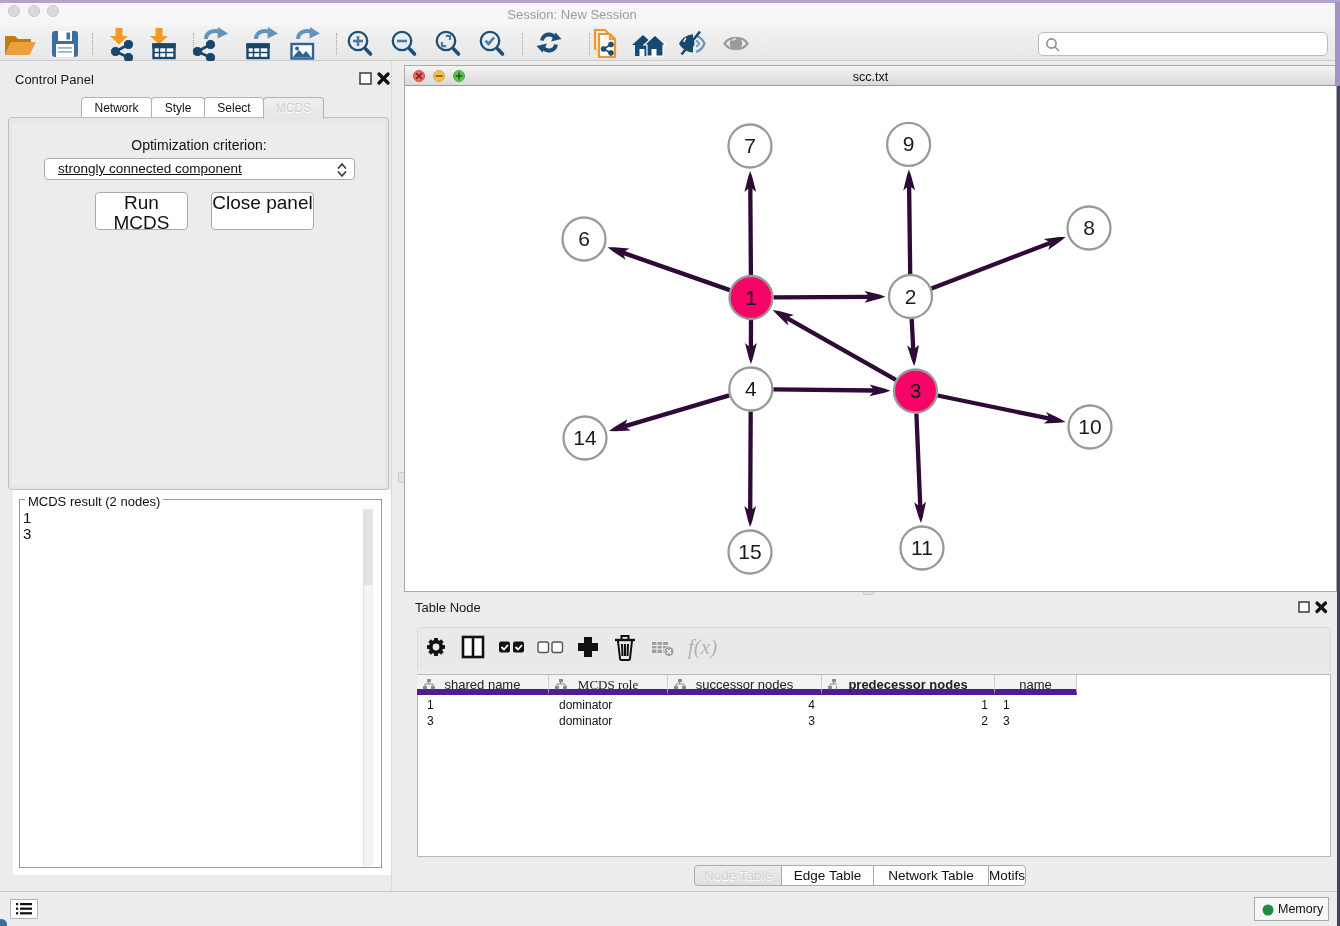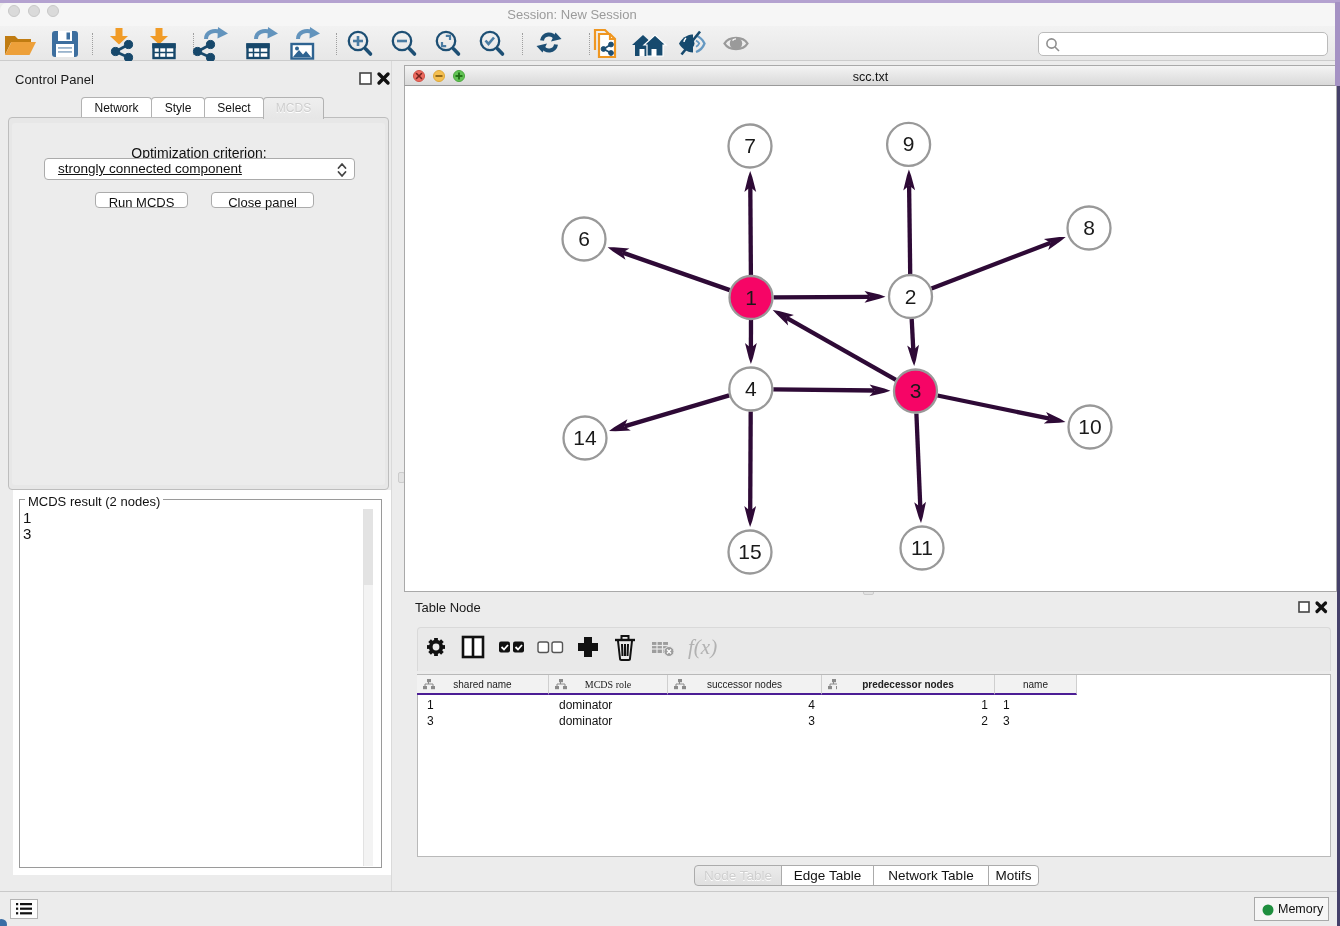--- a/index.html
+++ b/index.html
@@ -20,23 +20,23 @@
   
   #toolbar { left:0; top:26px; width:1337px; height:35px; background:linear-gradient(#f2f2f2,#e7e7e7); border-bottom:1px solid #cccccc; }
   .sep { position:absolute; top:33px; height:22px; width:0; border-left:1px dotted #9f9f9f; }
   #searchbox { left:1038px; top:32px; width:290px; height:24px; background:#ffffff; border:1px solid #bbbbbb; border-radius:5px; }
 
   
   #cp-title { left:15px; top:72px; font-size:13px; color:#1a1a1a; }
   .tab { position:absolute; top:97px; height:21px; background:#ffffff; border:1px solid #b2b2b2; border-bottom:none; border-radius:4px 4px 0 0; font-size:12px; color:#111; text-align:center; line-height:20px; }
   #tabpane { left:8px; top:117px; width:381px; height:373px; background:#e7e7e7; border:1px solid #bdbdbd; border-radius:4px; }
   #tabpane-inner { left:12px; top:123px; width:373px; height:362px; background:#ececec; border-radius:3px; }
-  #optlabel { left:0px; top:137px; width:398px; text-align:center; font-size:14px; color:#111;margin-top:8px; }
+  #optlabel { left:0px; top:137px; width:398px; text-align:center; font-size:14px; color:#111; }
   #selectbox { left:44px; top:158px; width:311px; height:22px; background:#ffffff; border:1px solid #ababab; border-radius:4px; font-size:13.5px; color:#111; line-height:20px; padding-left:13px;text-decoration:underline; }
-  .btn { position:absolute; height:16px; background:#ffffff; border:1px solid #ababab; border-radius:4px; font-size:13px; color:#111; text-align:center; line-height:20px; }
+  .btn { position:absolute; height:38px; background:#ffffff; border:1px solid #ababab; border-radius:4px; font-size:19px; color:#111; text-align:center; line-height:20px; }
   #resultpanel { left:13px; top:490px; width:378px; height:385px; background:#ffffff; }
   #fieldset { left:19px; top:499px; width:363px; height:369px; border:1px solid #9a9a9a; }
   #legend { left:25px; top:494px; background:#ffffff; padding:0 3px; font-size:13px; color:#111; }
   #fs-scroll { left:363px; top:509px; width:10px; height:357px; background:#f3f3f3; border-left:1px solid #e2e2e2; }
   #fs-thumb { left:364px; top:509px; width:9px; height:76px; background:#e3e3e3; }
   #fs-text { left:23px; top:510px; font-size:15px; color:#111; line-height:16.3px; }
 
   
   #vdiv-handle { left:398px; top:472px; width:7px; height:11px; background:#e3e3e3; border:1px solid #cccccc; border-radius:2px; }
   #hdiv-handle { left:863px; top:588px; width:11px; height:7px; background:#e3e3e3; border:1px solid #cccccc; border-radius:2px; }
@@ -44,21 +44,21 @@
   
   #netwin { left:404px; top:65px; width:933px; height:527px; background:#ffffff; border:1px solid #a9a9a9; }
   #nettitle { left:404px; top:65px; width:933px; height:21px; background:linear-gradient(#f4f4f4,#d9d9d9); border:1px solid #a9a9a9; border-bottom:1px solid #9a9a9a; }
   .mac { position:absolute; top:70px; width:12px; height:12px; border-radius:50%; font-weight:bold; }
   #netname { left:404px; top:70px; width:933px; text-align:center; font-size:12.5px; color:#111; }
 
   
   #tp-title { left:415px; top:600px; font-size:13px; color:#1a1a1a; }
   #tp-toolbar { left:417px; top:627px; width:914px; height:44px; background:#e9e9e9; border:1px solid #d9d9d9; border-radius:4px 4px 0 0; border-bottom:none; }
   #tp-table { left:417px; top:674px; width:914px; height:183px; background:#ffffff; border:1px solid #b9b9b9; }
-  .th { position:absolute; top:675px; height:20px; background:#f2f2f2; border-right:1px solid #cfcfcf; border-bottom:2px solid #4c1d95; font-size:10px; color:#222; text-align:center; line-height:20px; }
+  .th { position:absolute; top:675px; height:20px; background:#f2f2f2; border-right:1px solid #cfcfcf; border-bottom:6px solid #4c1d95; font-size:13px; color:#222; text-align:center; line-height:20px; }
   .td { position:absolute; font-size:12px; color:#111; }
   .btab { position:absolute; top:865px; height:21px; background:#ffffff; border:1px solid #ababab; font-size:13.5px; color:#111; text-align:center; line-height:19px; }
 
   
   #statusbar { left:0; top:891px; width:1340px; height:35px; background:#ececec; border-top:1px solid #c9c9c9; }
   #listbtn { left:10px; top:899px; width:28px; height:20px; background:#fdfdfd; border:1px solid #b4b4b4; }
   #membtn { left:1254px; top:897px; width:75px; height:24px; background:#f6f6f6; border:1px solid #a9a9a9; font-size:12.5px; color:#111; }
 </style>
 </head>
 <body>
@@ -373,21 +373,21 @@
 <div class="td" style="left:822px; top:698px; width:166px; text-align:right;">1</div>
 <div class="td" style="left:1003px; top:698px;">1</div>
 <div class="td" style="left:427px; top:714px;">3</div>
 <div class="td" style="left:559px; top:714px;">dominator</div>
 <div class="td" style="left:668px; top:714px; width:147px; text-align:right;">3</div>
 <div class="td" style="left:822px; top:714px; width:166px; text-align:right;">2</div>
 <div class="td" style="left:1003px; top:714px;">3</div>
 <div class="btab" style="left:694px; width:88px; background:linear-gradient(#ebebeb,#e0e0e0); color:#cfcfcf; border-radius:4px 0 0 4px; text-shadow:0 1px 0 #fff;">Node Table</div>
 <div class="btab" style="left:781px; width:93px;">Edge Table</div>
 <div class="btab" style="left:873px; width:116px;">Network Table</div>
-<div class="btab" style="left:988px; width:51px; border-radius:0 4px 4px 0;">Motifs</div>
+<div class="btab" style="left:988px; width:38px; border-radius:0 4px 4px 0;">Motifs</div>
 
 <div class="abs" id="statusbar"></div>
 <div class="abs" id="listbtn">
   <svg width="16" height="12" style="position:absolute; left:5px; top:3px;" viewBox="0 0 16 12">
     <g fill="#111">
       <rect x="0" y="0" width="2.2" height="2.2"></rect>
         <rect x="4" y="0" width="12" height="2.2"></rect>
       <rect x="0" y="4.6" width="2.2" height="2.2"></rect>
         <rect x="4" y="4.6" width="12" height="2.2"></rect>
       <rect x="0" y="9.2" width="2.2" height="2.2"></rect>

